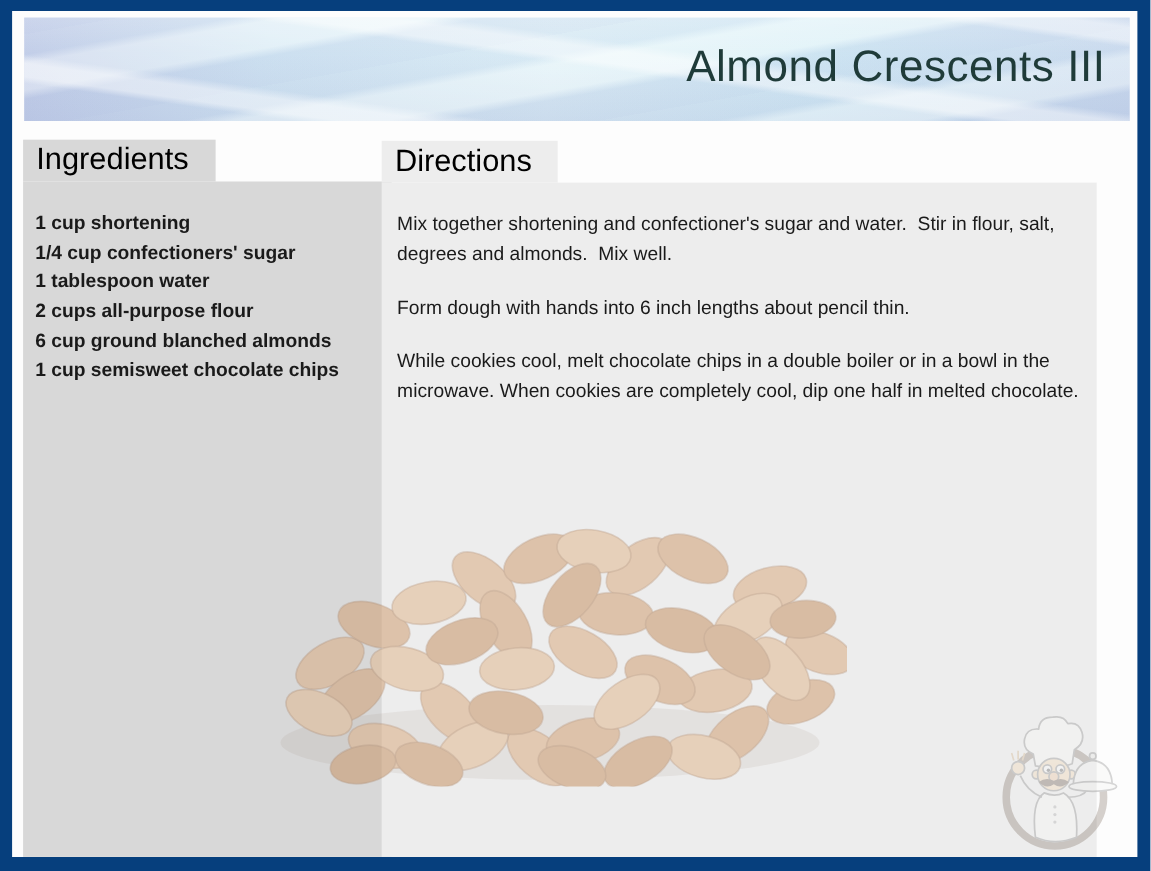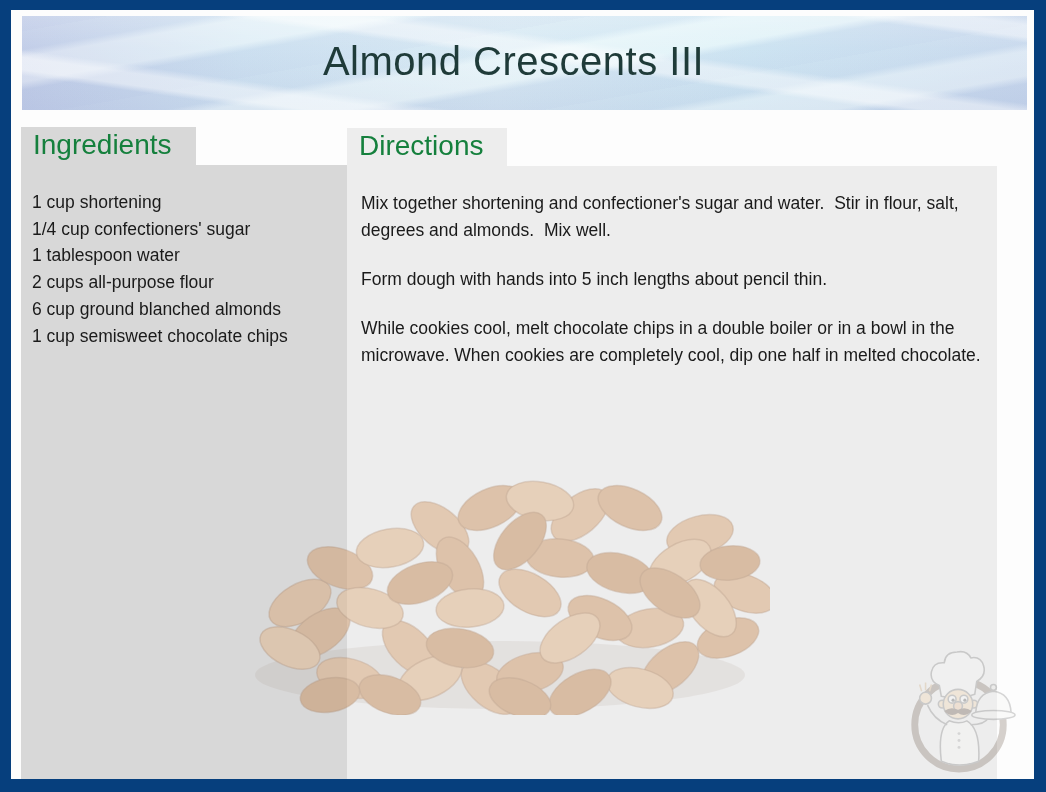--- a/index.html
+++ b/index.html
@@ -15,39 +15,39 @@
     font-family:"Liberation Sans", sans-serif;
     color:var(--body-text, #1a1a1a);
   }
   .banner {
     position:absolute; left:11px; top:6px; width:1005px; height:94px;
     background:
       repeating-linear-gradient(8deg,  rgba(255,255,255,0) 0 34px, rgba(255,255,255,.45) 40px 52px, rgba(255,255,255,0) 60px 86px),
       repeating-linear-gradient(-10deg, rgba(150,165,215,.14) 0 26px, rgba(255,255,255,.30) 34px 58px, rgba(150,165,215,.10) 66px 84px),
       linear-gradient(to bottom, rgba(255,255,255,.25) 0%, rgba(255,255,255,0) 35%, rgba(150,162,205,.18) 100%),
       linear-gradient(100deg, var(--banner-lavender,#c7d2ea) 0%, #d5e9f4 22%, #e1f3f8 48%, var(--banner-blue,#d6eef6) 72%, #cfdff0 100%);
-    display:flex; align-items:center; justify-content:center;
+    display:flex; align-items:center; justify-content:flex-end;
   }
   .title {
     margin:0; padding:0 22px 4px 0;
     font-size:40px; font-weight:400; letter-spacing:.5px;
     color:var(--title-text, #1f3b39);
   }
   .panel { position:absolute; top:117px; bottom:0; }
   .panel-ingredients { left:10px; width:335px; }
   .panel-directions  { left:336px; width:650px; top:118px; }
   .panel-heading {
     height:38px; display:flex; align-items:center;
-    font-size:28px; color:#15803d; padding:0 14px 2px 12px;
+    font-size:28px; color:#000000; padding:0 14px 2px 12px;
     width:-moz-fit-content; width:fit-content; min-width:160px;
   }
   .panel-ingredients .panel-heading { background:var(--ingredients-bg,#d8d8d8); min-width:175px; }
   .panel-directions  .panel-heading { background:var(--directions-bg,#ededed); min-width:160px; }
   .panel-body { position:absolute; left:0; right:0; top:38px; bottom:0; }
-  .panel-ingredients .panel-body { background:var(--ingredients-bg,#d8d8d8); padding:24px 8px 0 11px; }
+  .panel-ingredients .panel-body { background:var(--ingredients-bg,#d8d8d8); padding:24px 8px 0 11px;font-weight:bold; }
   .panel-directions  .panel-body { background:var(--directions-bg,#ededed); padding:24px 14px 0 14px; }
   .ing-item { font-size:17.5px; line-height:26.7px; }
   .dir-par  { margin:0 0 22px 0; font-size:17.5px; line-height:27px; white-space:pre-wrap; }
   .overlay { position:absolute; pointer-events:none; }
   .almonds { left:219px; top:433px; width:540px; height:272px; z-index:5; opacity:.52; }
   .chef    { left:889px; top:632px; width:118px; height:138px; z-index:4; opacity:.28; }
 </style>
 </head>
 <body>
 
@@ -66,21 +66,21 @@
       <div class="ing-item">2 cups all-purpose flour</div>
       <div class="ing-item">6 cup ground blanched almonds</div>
       <div class="ing-item">1 cup semisweet chocolate chips</div>
     </div>
   </section>
 
   <section class="panel panel-directions">
     <div class="panel-heading">Directions</div>
     <div class="panel-body">
       <p class="dir-par">Mix together shortening and confectioner's sugar and water.  Stir in flour, salt, degrees and almonds.  Mix well.</p>
-      <p class="dir-par">Form dough with hands into 5 inch lengths about pencil thin.</p>
+      <p class="dir-par">Form dough with hands into 6 inch lengths about pencil thin.</p>
       <p class="dir-par">While cookies cool, melt chocolate chips in a double boiler or in a bowl in the microwave. When cookies are completely cool, dip one half in melted chocolate.</p>
     </div>
   </section>
 
   <svg class="overlay almonds" viewBox="0 0 540 272" xmlns="http://www.w3.org/2000/svg" aria-hidden="true">
     <ellipse cx="270" cy="232" rx="245" ry="34" fill="#8a715c" opacity=".18"></ellipse>
     <g stroke="#9c6b44" stroke-opacity=".45" stroke-width="1.5">
       <g fill="#d9a97d">
         <ellipse cx="70" cy="160" rx="34" ry="19" transform="rotate(-30 70 160)"></ellipse>
         <ellipse cx="210" cy="85" rx="34" ry="19" transform="rotate(40 210 85)"></ellipse>

